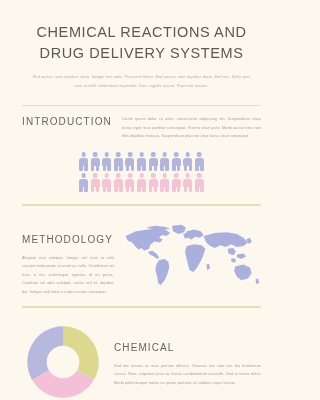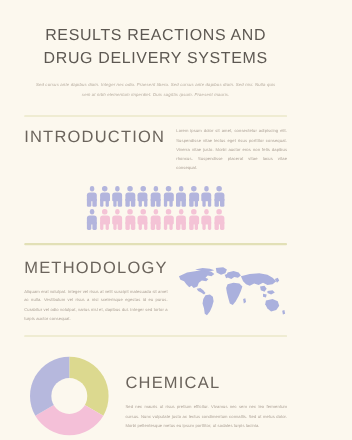--- a/index.html
+++ b/index.html
@@ -51,21 +51,21 @@
     margin: 0 22px;
     background: #e2e0b6;
     border-radius: 2px;
   }
 
   
   .section {
     padding: 0 22px;
   }
   .sec-head {
-    font-size: 15px;
+    font-size: 10px;
     letter-spacing: 1.1px;
     color: #6b645c;
     font-weight: 400;
     margin: 0;
   }
   .body-text {
     font-size: 3.75px;
     line-height: 2.25;
     color: #a89c91;
     text-align: justify;
@@ -183,21 +183,21 @@
   .results-col .body-text {
     margin-top: 9px;
   }
 </style>
 </head>
 <body>
 
 <div class="poster">
 
   <div class="header">
-    <h1 class="title">RESULTS REACTIONS AND
+    <h1 class="title">CHEMICAL REACTIONS AND
 DRUG DELIVERY SYSTEMS</h1>
     <p class="subtitle">Sed cursus ante dapibus diam. Integer nec odio. Praesent libero. Sed cursus ante dapibus diam. Sed nisi. Nulla quis sem at nibh elementum imperdiet. Duis sagittis ipsum. Praesent mauris.</p>
   </div>
 
   <div class="divider" style="margin-top:14px;"></div>
 
   <div class="section" id="introduction-section">
     <div class="intro-row">
       <div class="intro-head-col">
         <h2 class="sec-head">INTRODUCTION</h2>

